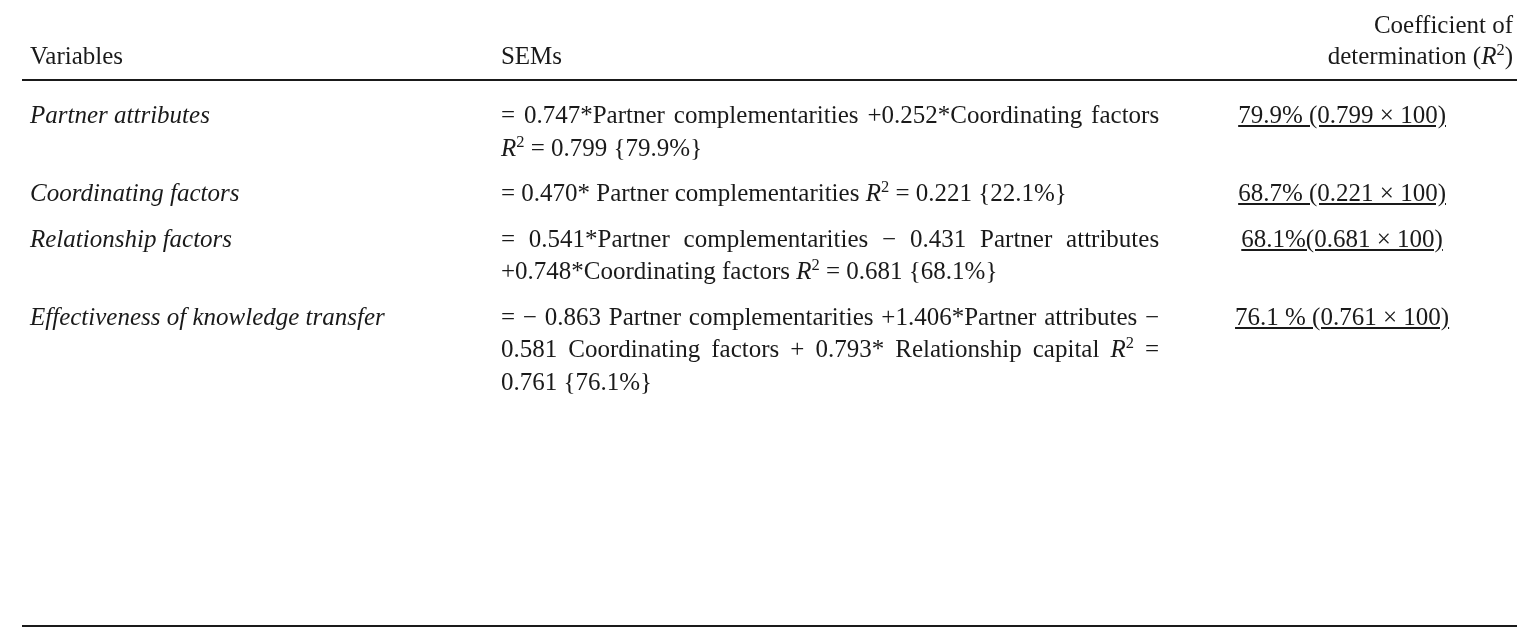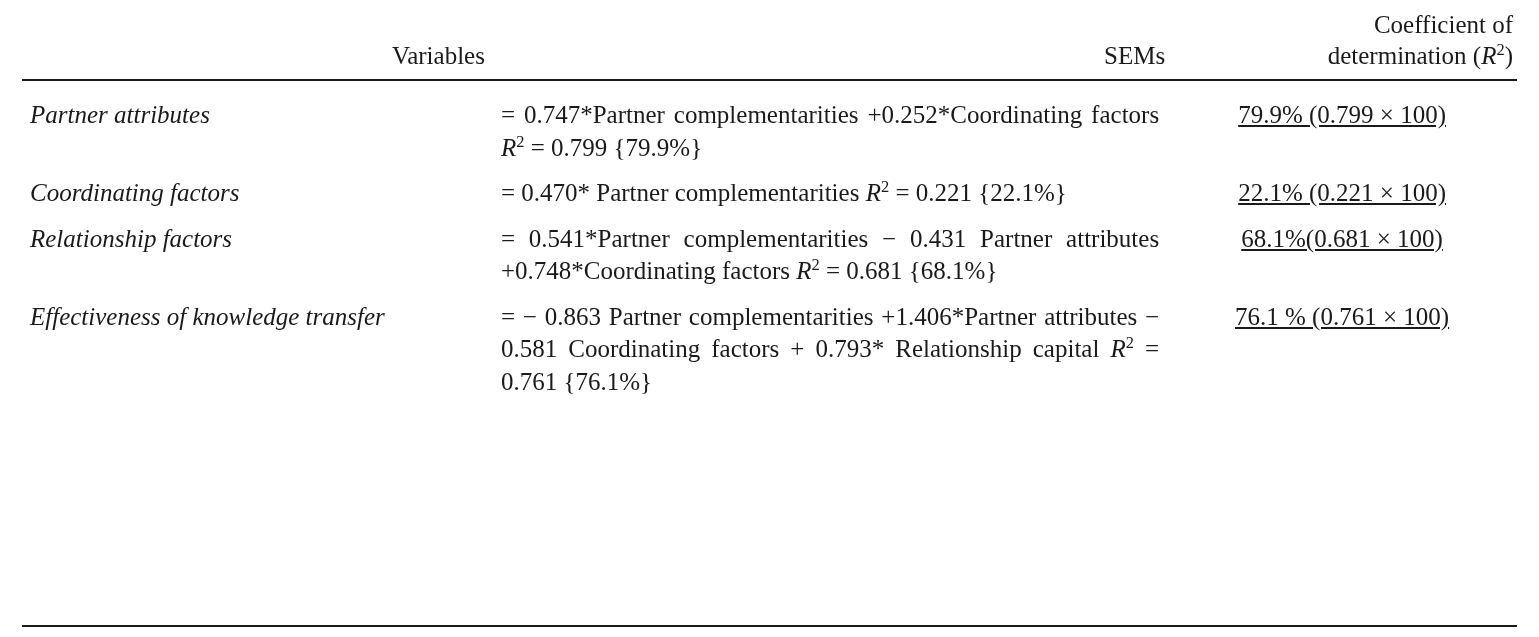--- a/index.html
+++ b/index.html
@@ -29,21 +29,21 @@
   col.c-var { width: 31.5%; }
   col.c-sem { width: 45.5%; }
   col.c-r2  { width: 23%; }
 
   thead th {
     font-weight: normal;
     font-size: 25px;
     line-height: 1.22;
     vertical-align: bottom;
     padding: 10px 8px 8px 8px;
-    text-align: right;
+    text-align: left;
   }
   thead th.r2head {
     text-align: right;
     padding-right: 4px;
   }
   .rule-top {
     border-bottom: 2px solid #1a1a1a;
   }
   tbody td {
     font-size: 25px;
@@ -99,21 +99,21 @@
     </thead>
     <tbody>
       <tr>
         <td class="var">Partner attributes</td>
         <td class="sem">= 0.747*Partner complementarities +0.252*Coordinating factors  <i class="math">R</i><sup>2</sup> = 0.799 {79.9%}</td>
         <td class="r2">79.9% (0.799 × 100)</td>
       </tr>
       <tr>
         <td class="var">Coordinating factors</td>
         <td class="sem">= 0.470* Partner complementarities <i class="math">R</i><sup>2</sup> = 0.221 {22.1%}</td>
-        <td class="r2">22.1% (0.221 × 100)</td>
+        <td class="r2">68.7% (0.221 × 100)</td>
       </tr>
       <tr>
         <td class="var">Relationship factors</td>
         <td class="sem">= 0.541*Partner complementarities − 0.431 Partner attributes +0.748*Coordinating factors <i class="math">R</i><sup>2</sup> = 0.681 {68.1%}</td>
         <td class="r2">68.1%(0.681 × 100)</td>
       </tr>
       <tr>
         <td class="var">Effectiveness of knowledge transfer</td>
         <td class="sem">= − 0.863 Partner complementarities +1.406*Partner attributes − 0.581 Coordinating factors + 0.793* Relationship capital <i class="math">R</i><sup>2</sup> = 0.761 {76.1%}</td>
         <td class="r2">76.1 % (0.761 × 100)</td>

